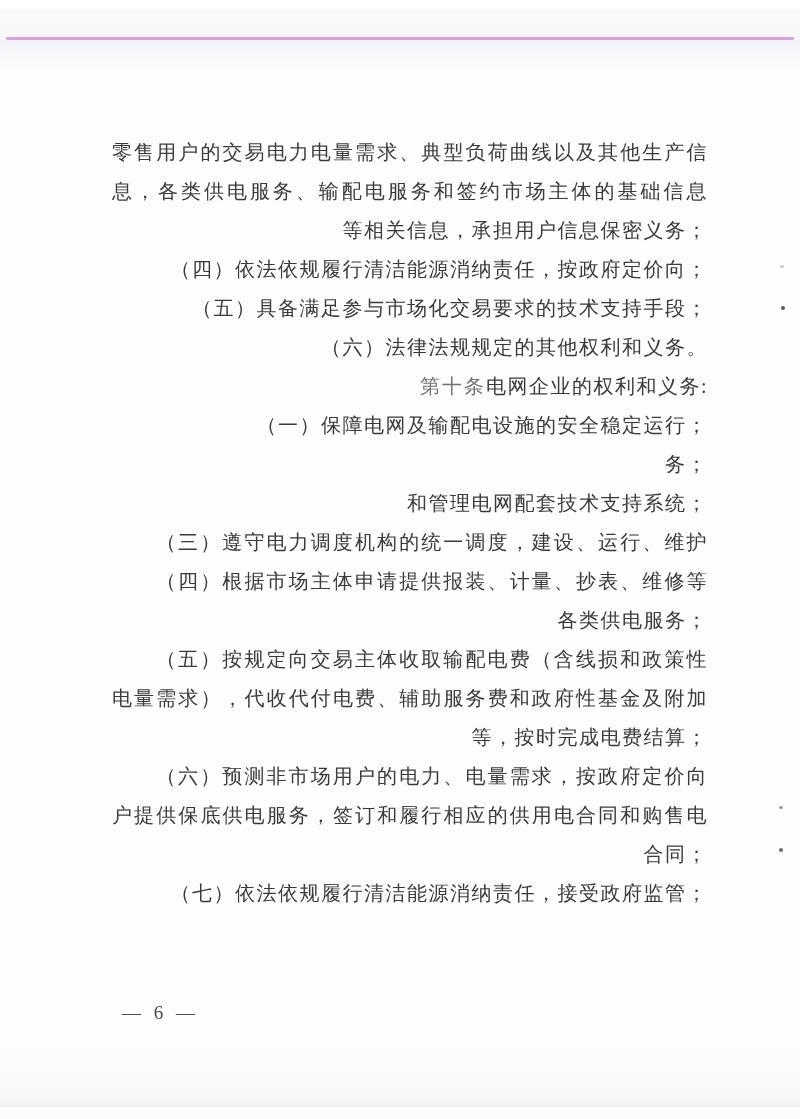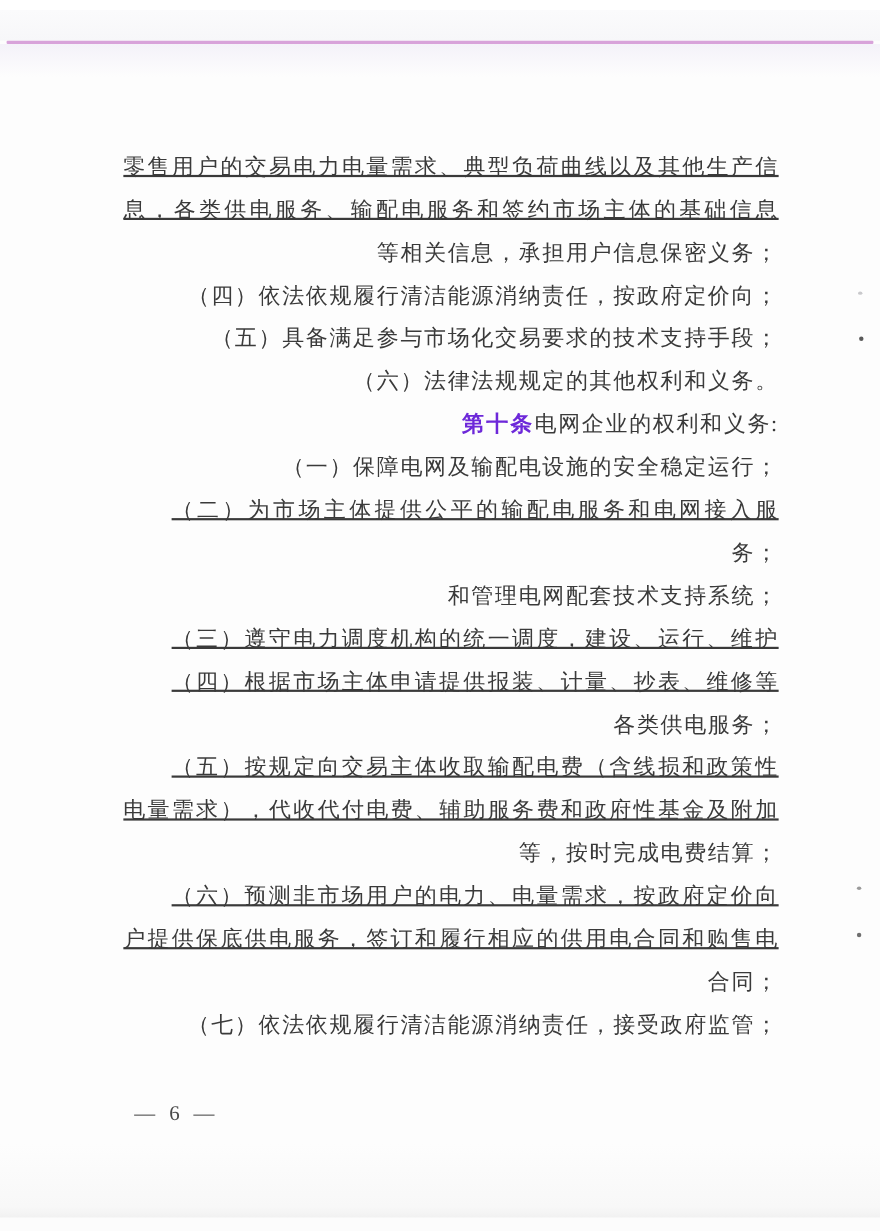--- a/index.html
+++ b/index.html
@@ -61,28 +61,27 @@
     height: 39px;
     line-height: 39px;
     white-space: nowrap;
     text-align: right;
   }
   .line.fill {
     white-space: normal;
     text-align: justify;
     text-align-last: justify;
     overflow: hidden;
-    text-decoration: underline;
   }
   .line.indent {
     text-indent: 44px;
   }
   .line .bold-term {
-    font-weight: 700;
-    color: #6d28d9;
+    font-weight: 400;
+    color: #737373;
     letter-spacing: 2px;
   }
   .line .after-bold {
   }
   
   .page-number {
     position: absolute;
     left: 122px;
     top: 998px;
     height: 30px;
@@ -111,21 +110,20 @@
 
 <div class="doc-body" id="doc-body">
     <div class="line fill">零售用户的交易电力电量需求、典型负荷曲线以及其他生产信</div>
     <div class="line fill">息，各类供电服务、输配电服务和签约市场主体的基础信息</div>
     <div class="line">等相关信息，承担用户信息保密义务；</div>
     <div class="line indent">（四）依法依规履行清洁能源消纳责任，按政府定价向；</div>
     <div class="line indent">（五）具备满足参与市场化交易要求的技术支持手段；</div>
     <div class="line indent">（六）法律法规规定的其他权利和义务。</div>
     <div class="line indent"><span class="bold-term">第十条</span><span class="after-bold">电网企业的权利和义务:</span></div>
     <div class="line indent">（一）保障电网及输配电设施的安全稳定运行；</div>
-    <div class="line indent fill">（二）为市场主体提供公平的输配电服务和电网接入服</div>
     <div class="line">务；</div>
     <div class="line">和管理电网配套技术支持系统；</div>
     <div class="line indent fill">（三）遵守电力调度机构的统一调度，建设、运行、维护</div>
     <div class="line indent fill">（四）根据市场主体申请提供报装、计量、抄表、维修等</div>
     <div class="line">各类供电服务；</div>
     <div class="line indent fill">（五）按规定向交易主体收取输配电费（含线损和政策性</div>
     <div class="line fill">电量需求），代收代付电费、辅助服务费和政府性基金及附加</div>
     <div class="line">等，按时完成电费结算；</div>
     <div class="line indent fill">（六）预测非市场用户的电力、电量需求，按政府定价向</div>
     <div class="line fill">户提供保底供电服务，签订和履行相应的供用电合同和购售电</div>

